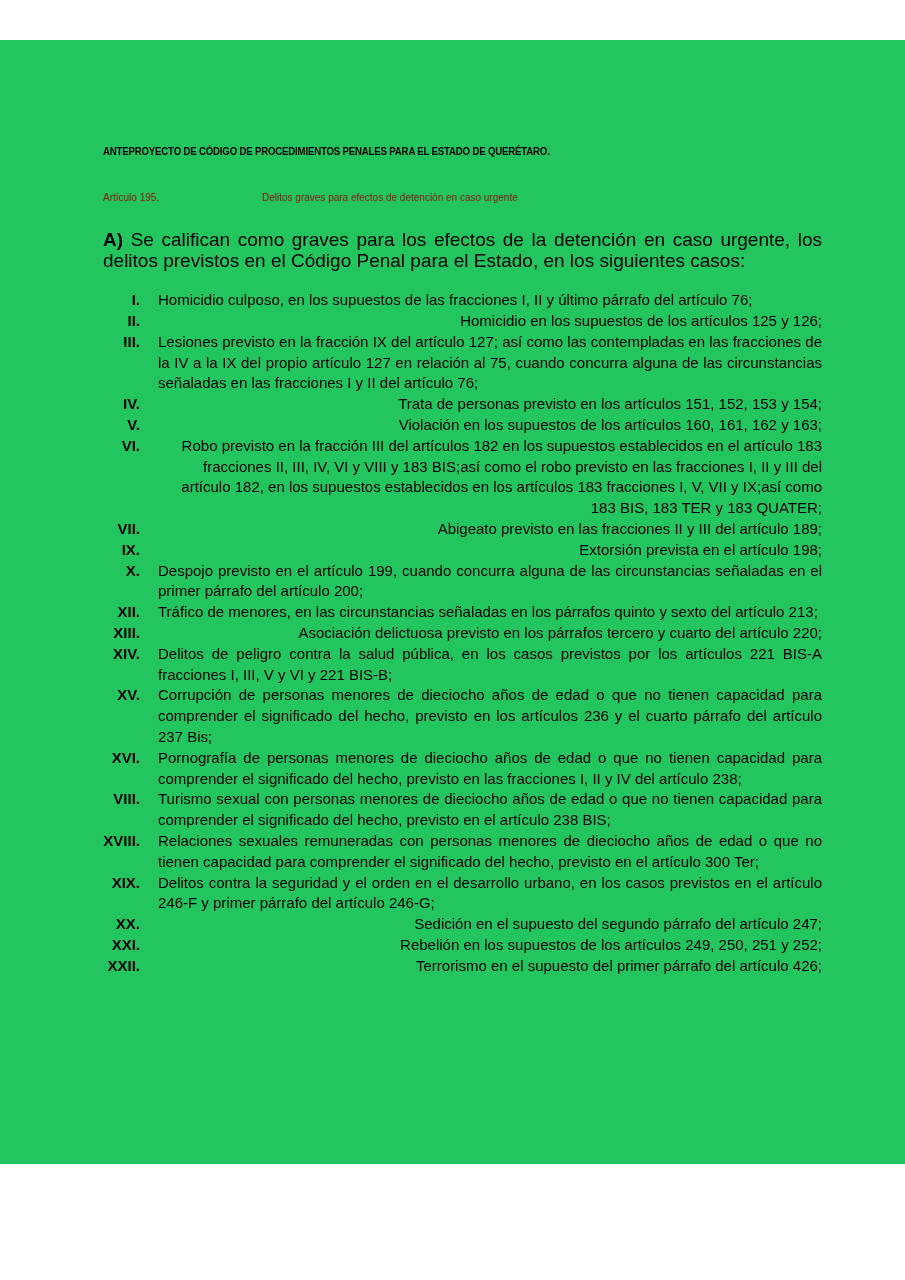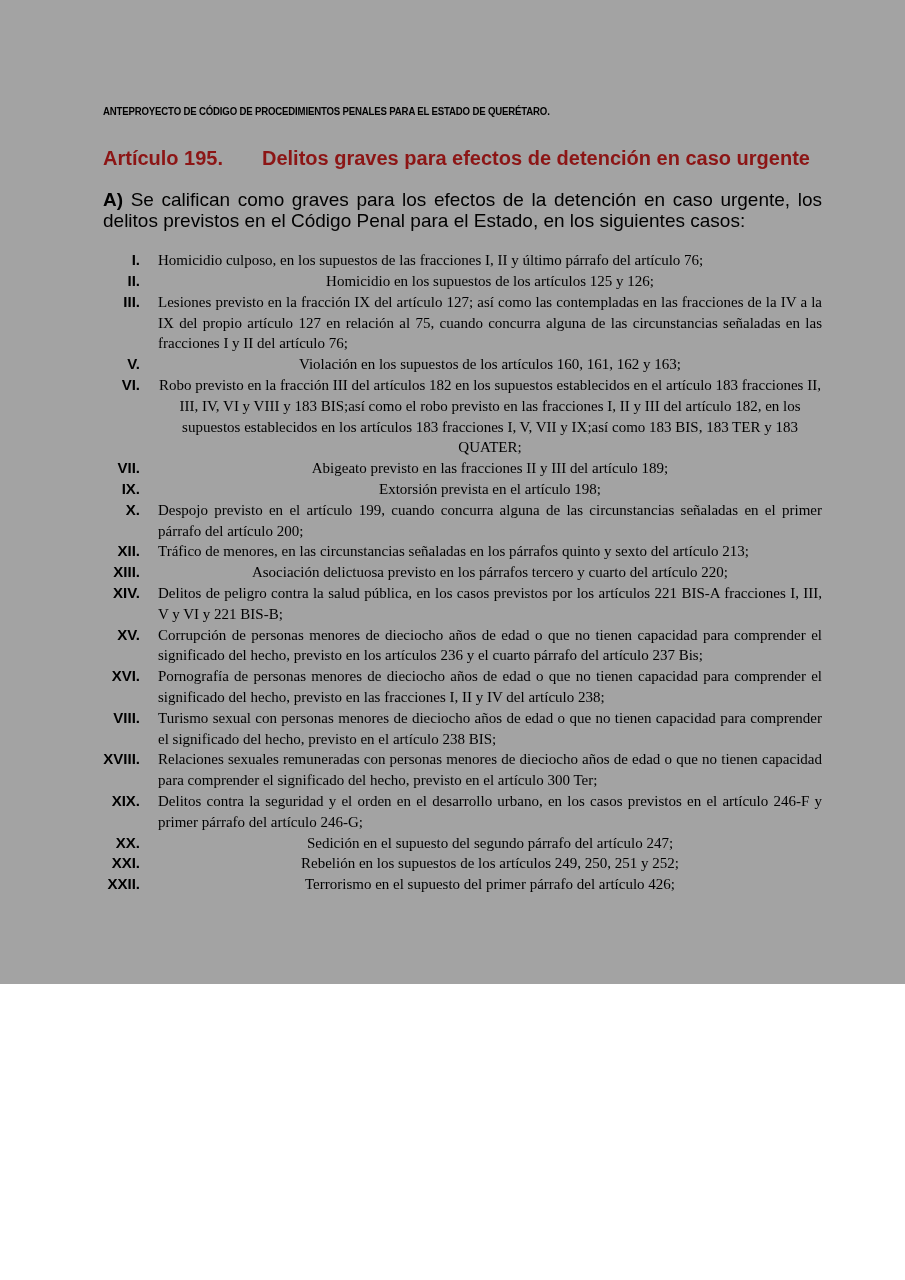--- a/index.html
+++ b/index.html
@@ -9,24 +9,25 @@
     background: #ffffff;
   }
   body {
     font-family: "Liberation Sans", sans-serif;
     color: #000000;
     -webkit-font-smoothing: antialiased;
   }
   .page {
     position: relative;
     width: 905px;
-    height: 984px;
-    background: #a3a3a3;
+    height: 1124px;
+    background: #22c55e;
     overflow: hidden;
     box-sizing: border-box;
+    margin-top: 40px;
   }
   .content {
     position: absolute;
     left: 103px;
     top: 104px;
     width: 719px; 
   }
 
   
   .doc-header {
@@ -38,22 +39,22 @@
     transform-origin: left center;
     white-space: nowrap;
     color: #000;
     line-height: 14px;
   }
 
   
   .article-title {
     margin-top: 30px;
     color: #8C1515;
-    font-size: 20px;
-    font-weight: bold;
+    font-size: 10px;
+    font-weight: normal;
     line-height: 20px;
     white-space: nowrap;
   }
   .article-title .art-num {
     display: inline-block;
     width: 159px;
     vertical-align: top;
   }
   .article-title .art-name {
     display: inline-block;
@@ -86,29 +87,28 @@
     text-align: right;
     font-weight: bold;
     padding-right: 0;
     white-space: nowrap;
   }
   .item .txt {
     flex: 1 1 auto;
     margin-left: 18px;    
     text-align: justify;
     text-justify: inter-word;
-    font-family: Liberation Serif, serif;
   }
   
   .item .txt > span { display: inline; }
   .gap { display: inline-block; width: 100px; }
   .gap-sm { display: inline-block; width: 84px; }
 
   
-  .item.flat .txt { text-align: center; }
+  .item.flat .txt { text-align: right; }
 
   
   .folio {
     position: absolute;
     left: 0;
     top: 1128px;
     width: 822px;
     text-align: right;
     font-family: "Liberation Serif", serif;
     font-size: 15px;
@@ -141,20 +141,24 @@
       <div class="item flat">
         <div class="num">II.</div>
         <div class="txt">Homicidio en los supuestos de los artículos 125 y 126;</div>
       </div>
 
       <div class="item">
         <div class="num">III.</div>
         <div class="txt">Lesiones previsto en la fracción IX del artículo 127; así como las contempladas en las fracciones de la IV a la IX del propio artículo 127 en relación al 75, cuando concurra alguna de las circunstancias señaladas en las fracciones I y II del artículo 76;</div>
       </div>
 
+      <div class="item flat">
+        <div class="num">IV.</div>
+        <div class="txt">Trata de personas previsto en los artículos 151, 152, 153 y 154;</div>
+      </div>
 
       <div class="item flat">
         <div class="num">V.</div>
         <div class="txt">Violación en los supuestos de los artículos 160, 161, 162 y 163;</div>
       </div>
 
       <div class="item flat">
         <div class="num">VI.</div>
         <div class="txt"><span>Robo previsto en la fracción III del artículos 182 en los supuestos establecidos en el artículo 183 fracciones II, III, IV, VI y VIII y 183 BIS;</span><span class="gap"></span><span>así como el robo previsto en las fracciones I, II y III del artículo 182, en los supuestos establecidos en los artículos 183 fracciones I, V, VII y IX;</span><span class="gap-sm"></span><span>así como 183 BIS, 183 TER y 183 QUATER;</span></div>
       </div>

